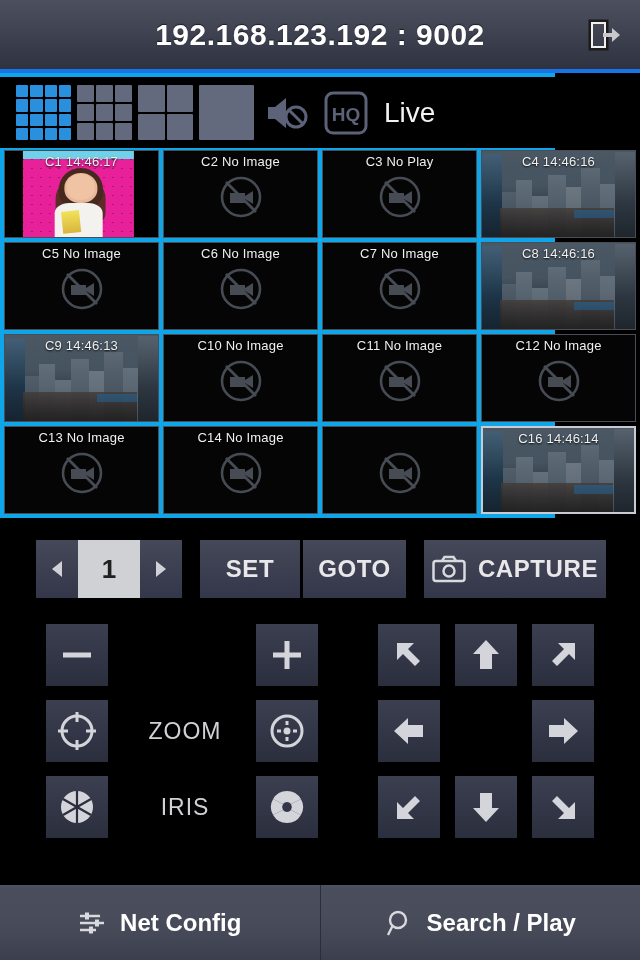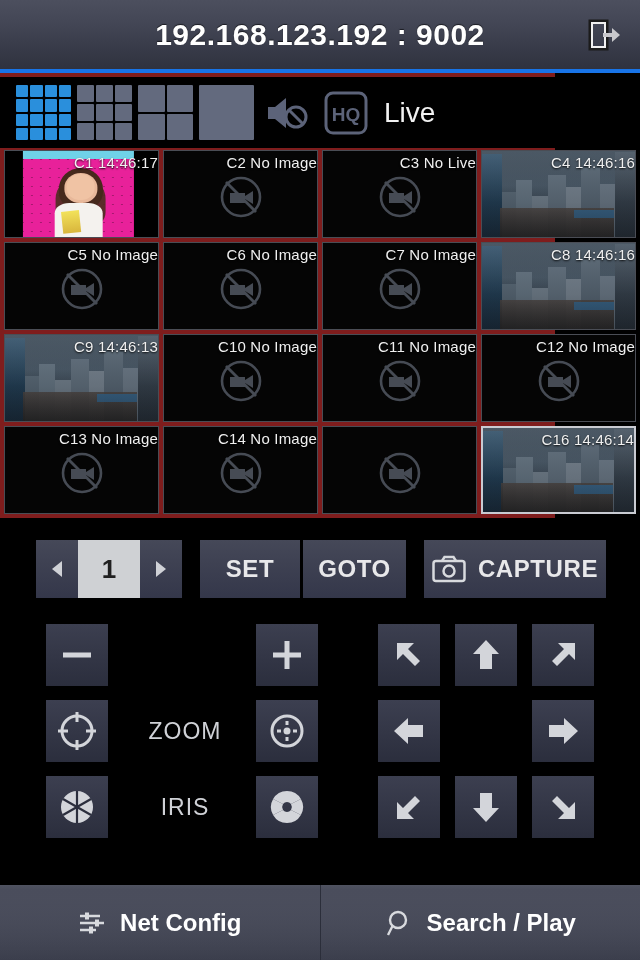--- a/index.html
+++ b/index.html
@@ -2,21 +2,21 @@
 <html><head>
 <meta charset="utf-8">
 <style>
   * { margin:0; padding:0; box-sizing:border-box; }
   html, body {
     width:640px; height:960px;
     background:#000;
     font-family:"Liberation Sans", sans-serif;
     overflow:hidden;
   }
-  #app { position:relative; width:555px; height:960px; background:#7f1d1d; }
+  #app { position:relative; width:555px; height:960px; background:#0ea5e9; }
 
   
   .titlebar {
     position:absolute; left:0; top:0; width:640px; height:73px;
     background:linear-gradient(to bottom,#4c4f5e 0%,#424554 38%,#3a3d4b 62%,#2f323f 100%);
     border-bottom:4px solid #1874e8;
     display:flex; align-items:center; justify-content:center;
   }
   .titlebar-text {
     color:#ffffff; font-size:30px; font-weight:bold; letter-spacing:0.5px;
@@ -46,22 +46,22 @@
     position:absolute; left:4px; top:150px; width:632px; height:364px;
     display:grid; grid-template-columns:repeat(4,1fr); grid-template-rows:repeat(4,1fr);
     gap:4px;
   }
   .cell {
     position:relative; background:#050505; border:1px solid #4a4d55;
     overflow:hidden;
   }
   .cell.selected { border:2px solid #c9cbd2; }
   .cell-label {
-    position:absolute; top:3px; left:0; width:100%; text-align:right;
-    color:#f0f0f0; font-size:15px; letter-spacing:.2px;
+    position:absolute; top:3px; left:0; width:100%; text-align:center;
+    color:#f0f0f0; font-size:13px; letter-spacing:.2px;
     text-shadow:0 1px 2px rgba(0,0,0,.9); z-index:4; white-space:nowrap;
   }
   .noimg-icon {
     position:absolute; left:50%; top:54%; transform:translate(-50%,-50%);
     opacity:.55; z-index:2;
   }
   .cell-video { position:absolute; inset:0; z-index:1; }
 
   
   .city { position:absolute; inset:0; background:linear-gradient(to bottom,#2b3742 0%,#3d4b58 40%,#313b45 72%,#222a31 100%); }
@@ -250,21 +250,21 @@
 </svg>
         <div class="cell-label">C2 No Image</div>
       </div>
       <div class="cell">
         <svg class="noimg-icon" width="56" height="56" viewBox="0 0 56 56">
   <circle cx="28" cy="28" r="19" fill="none" stroke="#7c8596" stroke-width="2.6"></circle>
   <path d="M17 24 h15 v10 h-15 Z" fill="#7c8596"></path>
   <path d="M32 27 l8 -5 v13 l-8 -5 Z" fill="#7c8596"></path>
   <path d="M13 13 L43 43" stroke="#7c8596" stroke-width="2.8"></path>
 </svg>
-        <div class="cell-label">C3 No Live</div>
+        <div class="cell-label">C3 No Play</div>
       </div>
       <div class="cell">
         <div class="cell-video">
           <div class="city">
   <div class="b" style="left:0%;width:13%;height:96%;background:linear-gradient(to bottom,#22435c,#16293a)"></div>
   <div class="b" style="left:13%;width:9%;height:52%;background:#4e5c68"></div>
   <div class="b" style="left:22%;width:11%;height:66%;background:#5a6874"></div>
   <div class="b" style="left:33%;width:10%;height:48%;background:#65717c"></div>
   <div class="b" style="left:43%;width:12%;height:72%;background:#55626e"></div>
   <div class="b" style="left:55%;width:10%;height:58%;background:#6a7580"></div>

